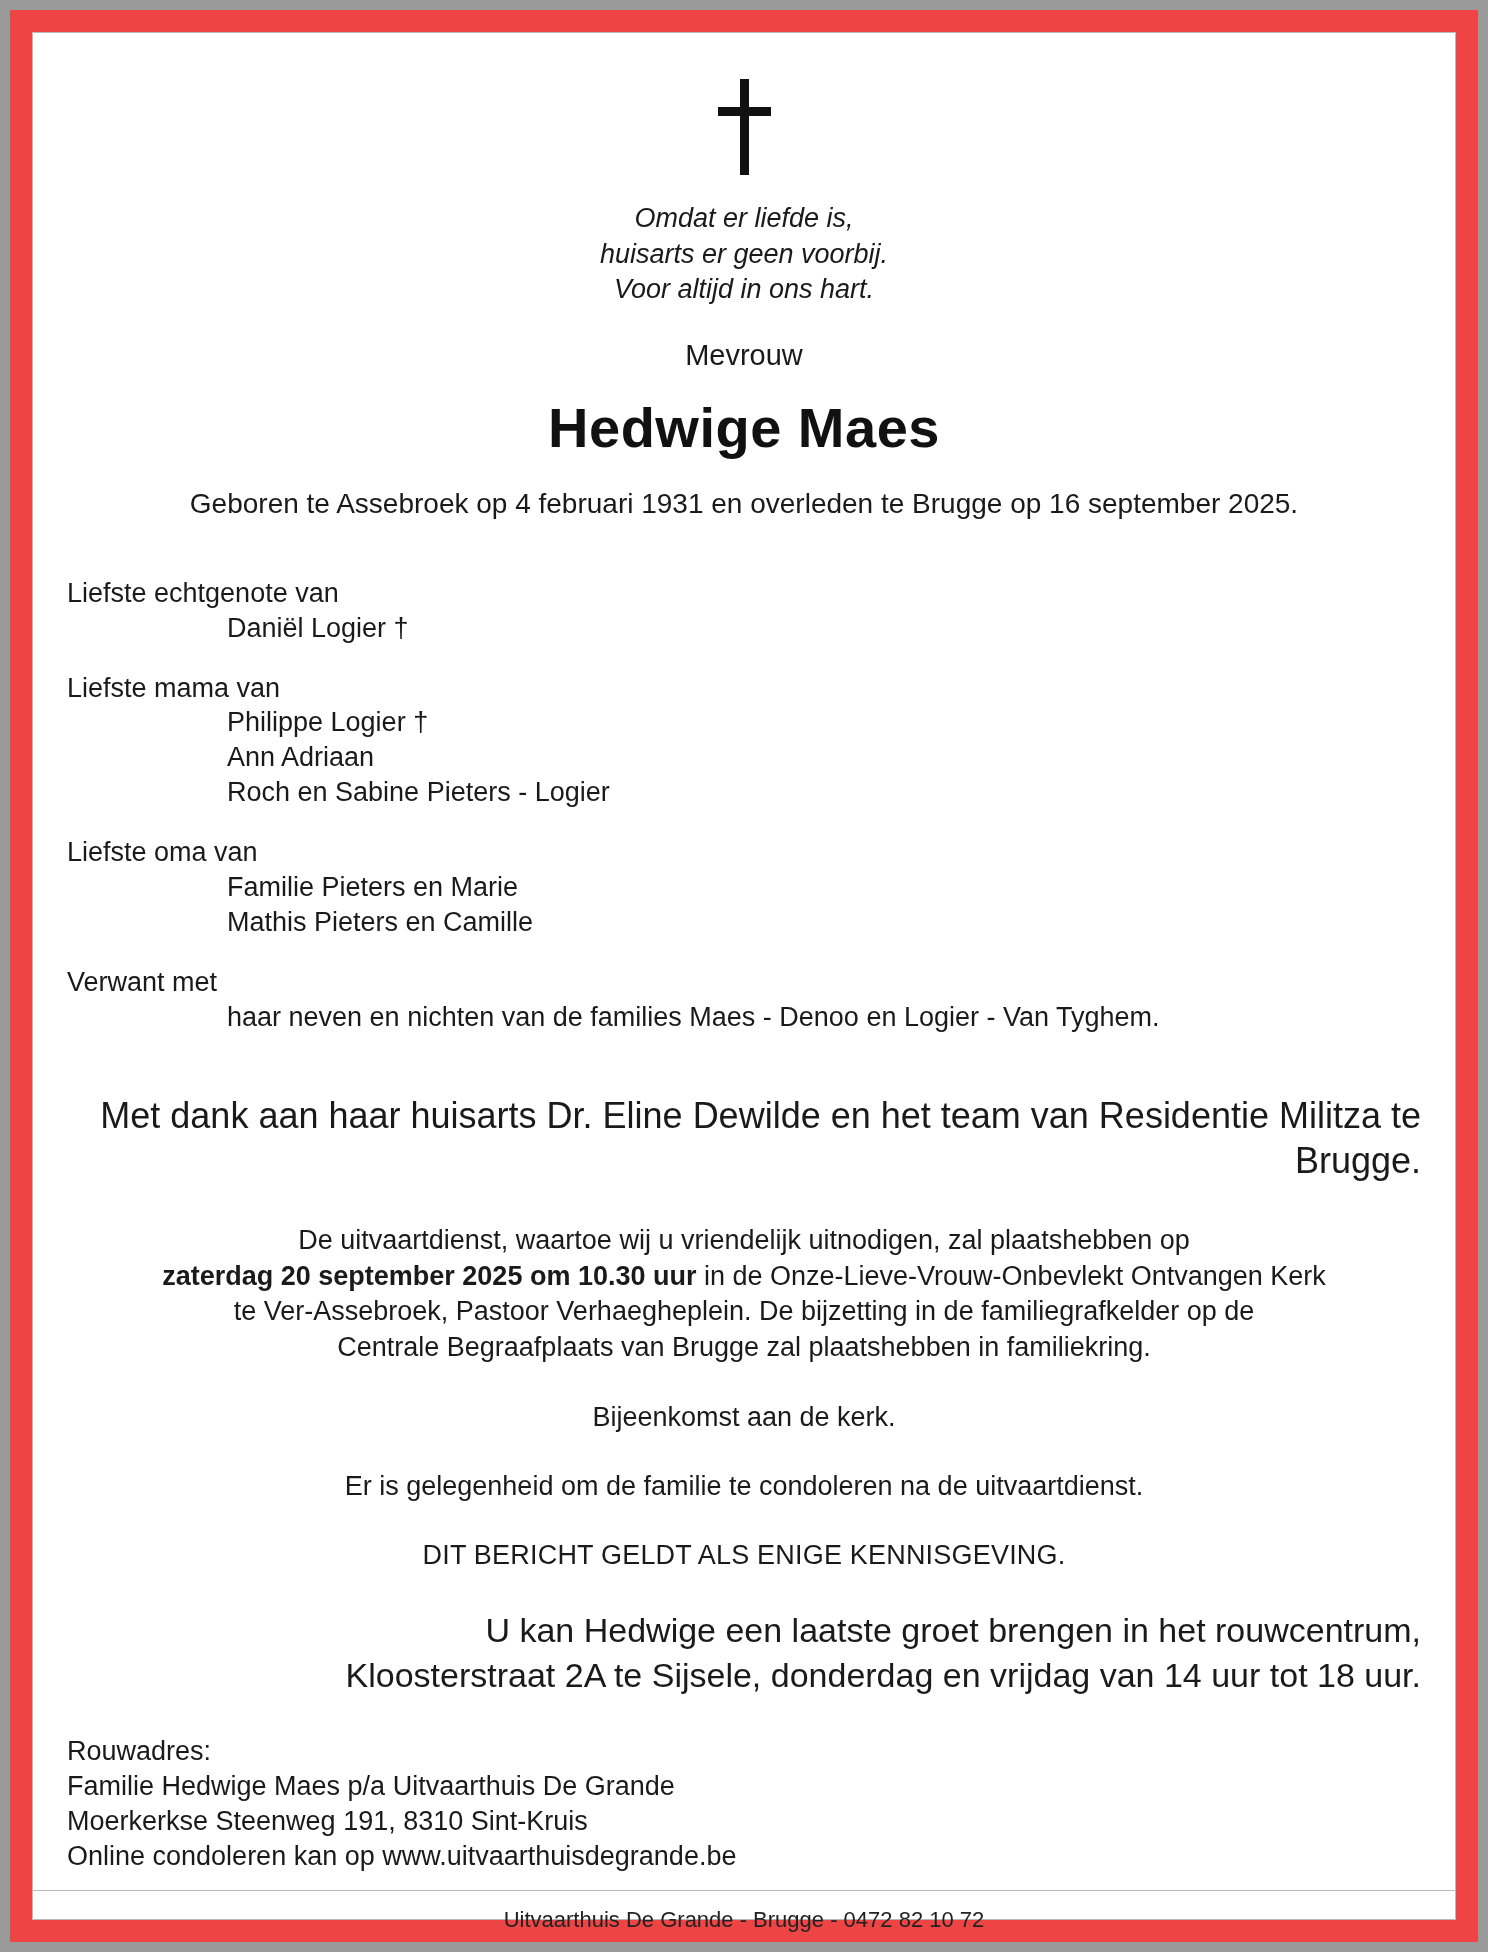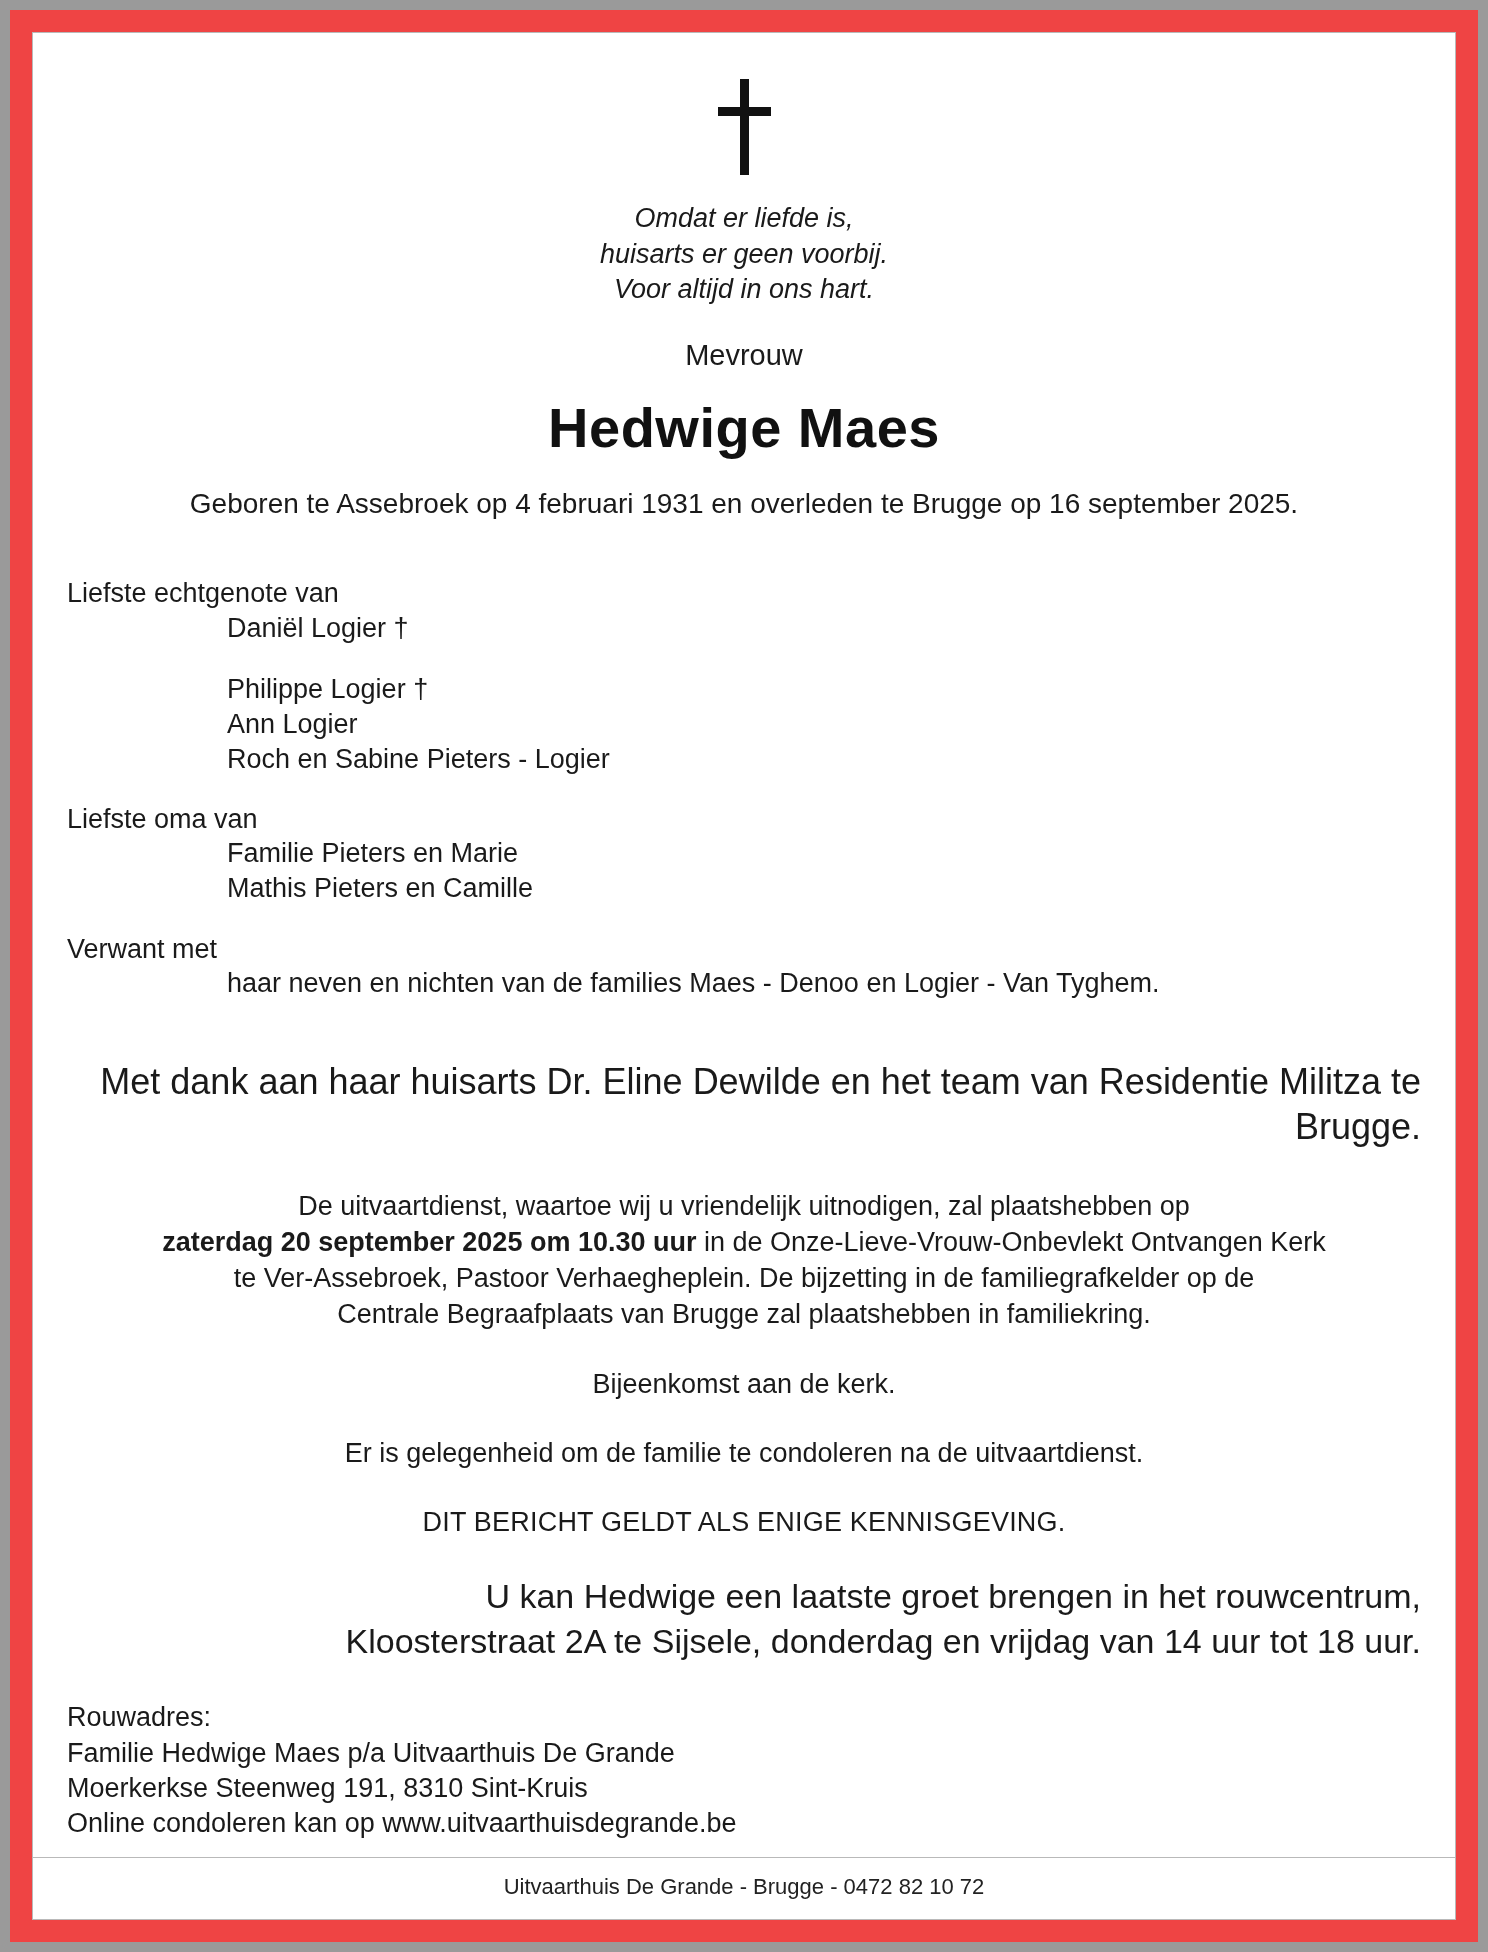--- a/index.html
+++ b/index.html
@@ -212,23 +212,24 @@
       <div class="life-dates">Geboren te Assebroek op 4 februari 1931 en overleden te Brugge op 16 september 2025.</div>
 
       <div class="rel-group">
         <div class="rel-title">Liefste echtgenote van</div>
         <div class="rel-names">
           <div>Daniël Logier †</div>
         </div>
       </div>
 
       <div class="rel-group">
+        <div class="rel-title">Liefste mama van</div>
         <div class="rel-names">
           <div>Philippe Logier †</div>
-          <div>Ann Logier</div>
+          <div>Ann Adriaan</div>
           <div>Roch en Sabine Pieters - Logier</div>
         </div>
       </div>
 
       <div class="rel-group">
         <div class="rel-title">Liefste oma van</div>
         <div class="rel-names">
           <div>Familie Pieters en Marie</div>
           <div>Mathis Pieters en Camille</div>
         </div>

